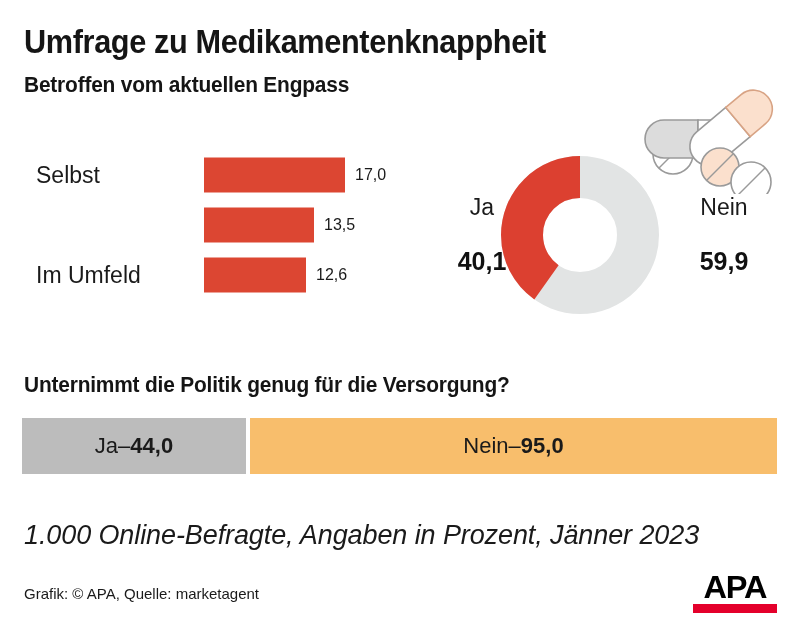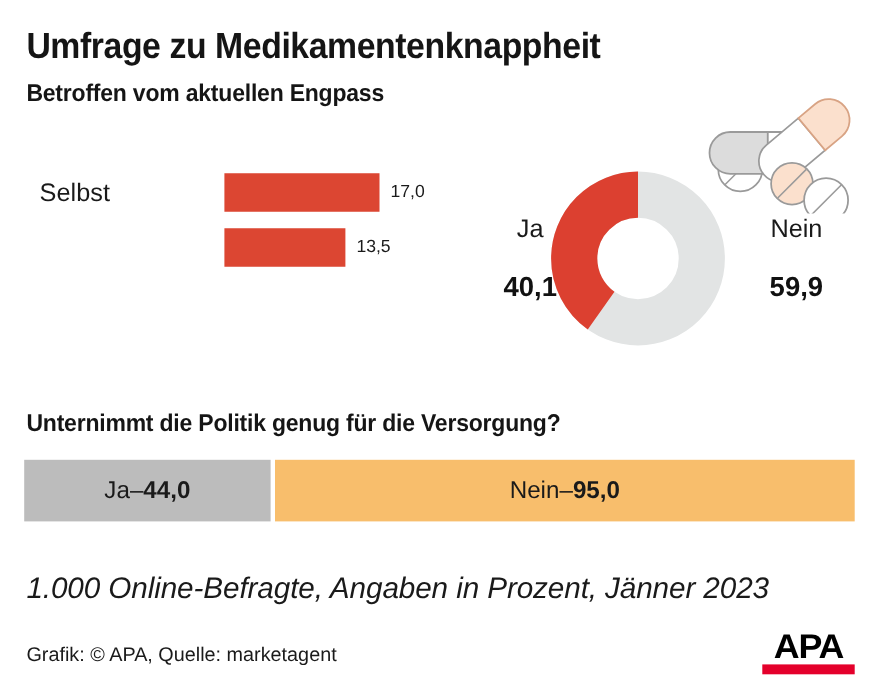--- a/index.html
+++ b/index.html
@@ -172,21 +172,21 @@
     font-size: 27px;
     font-style: italic;
     letter-spacing: -0.1px;
     white-space: nowrap;
     color: #1a1a1a;
   }
   #credit-line {
     position: absolute;
     left: 24px;
     top: 585px;
-    font-size: 18px;
+    font-size: 15px;
     white-space: nowrap;
     color: #1a1a1a;
   }
   #apa-logo {
     position: absolute;
     left: 693px;
     top: 572px;
     width: 84px;
     height: 40px;
   }
@@ -254,20 +254,27 @@
     <span class="bar-value" style="left:343px;">17,0</span>
   </div>
 
   <div class="bar-row" style="top:50px;">
     <div class="bar-track" style="width:110px;">
       <div class="bar-fill"></div>
     </div>
     <span class="bar-value" style="left:312px;">13,5</span>
   </div>
 
+  <div class="bar-row" style="top:100px;">
+    <span class="bar-row-label">Im Umfeld</span>
+    <div class="bar-track" style="width:102px;">
+      <div class="bar-fill"></div>
+    </div>
+    <span class="bar-value" style="left:304px;">12,6</span>
+  </div>
 
 </div>
 
 <div id="donut-chart">
 
   <div id="donut-label-left" class="donut-side-label">
     <span class="dl-name">Ja</span>
     <span class="dl-value">40,1</span>
   </div>
 

